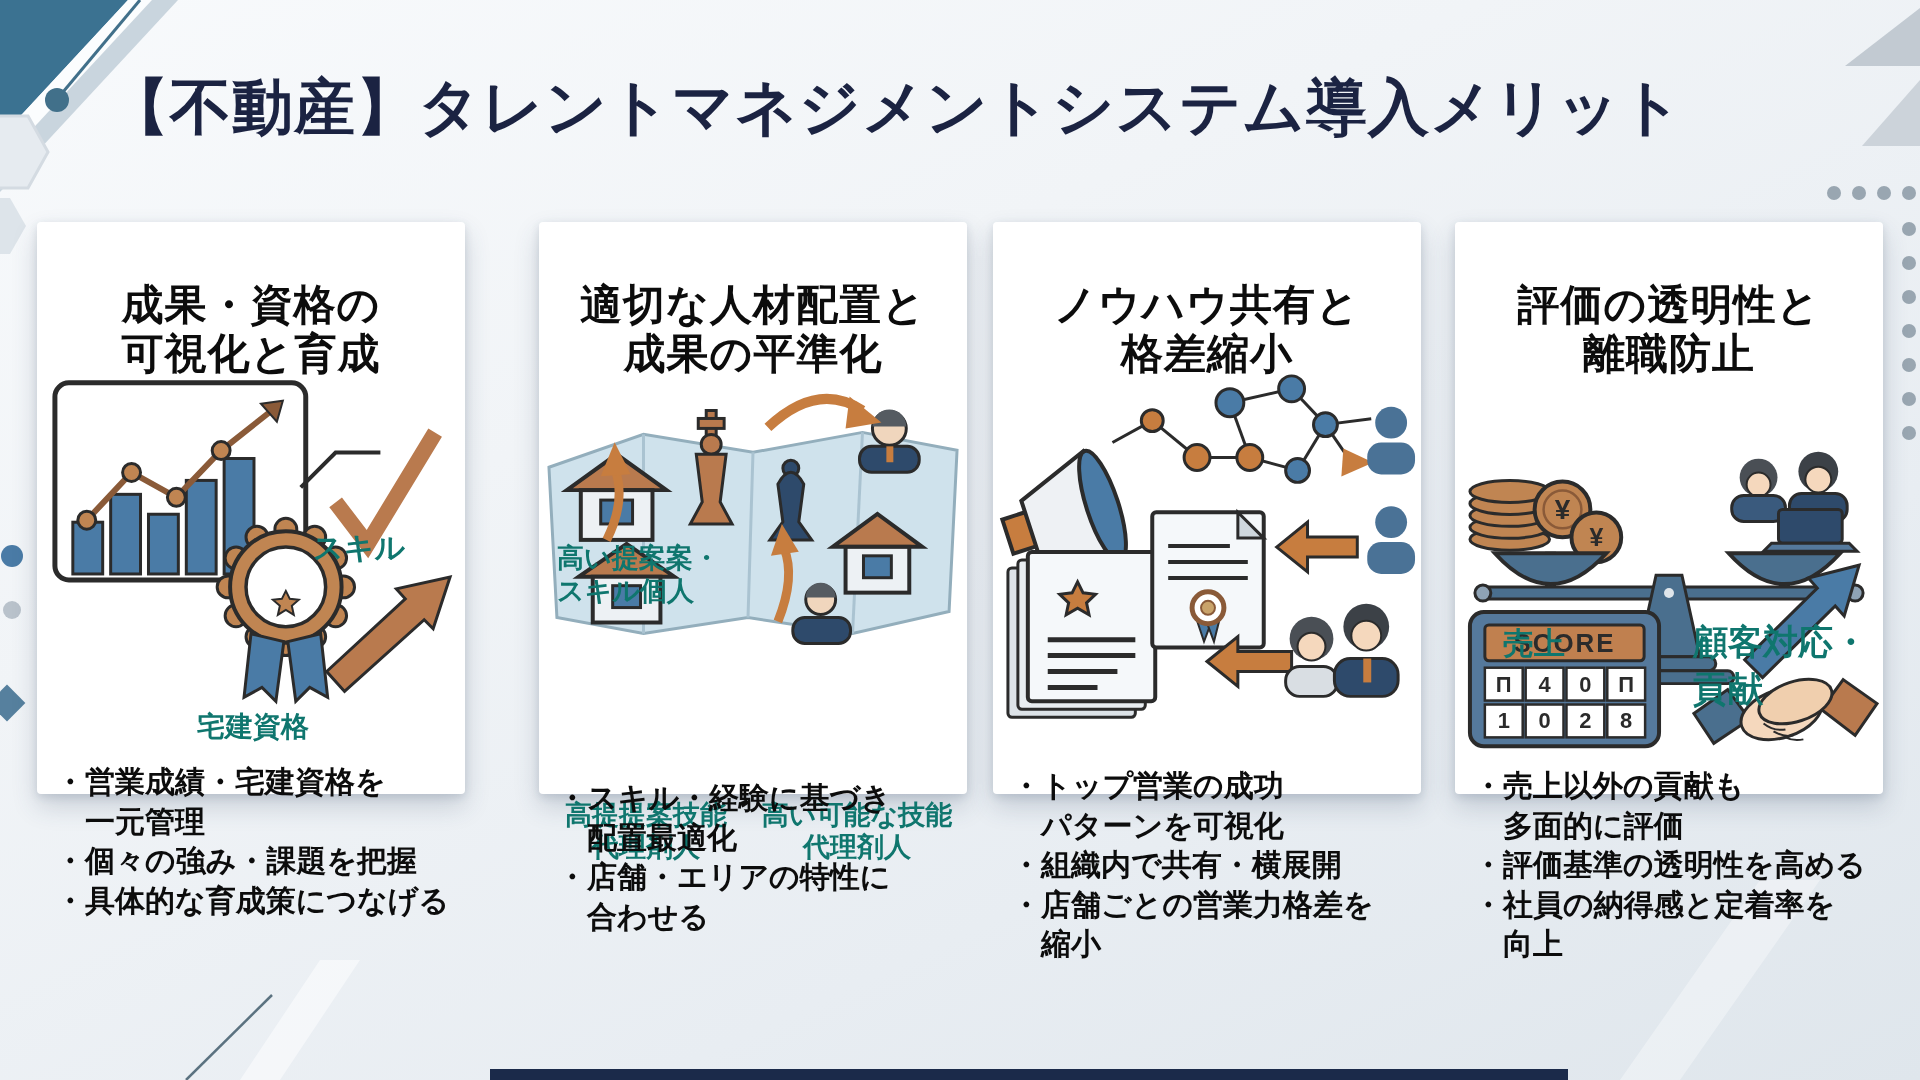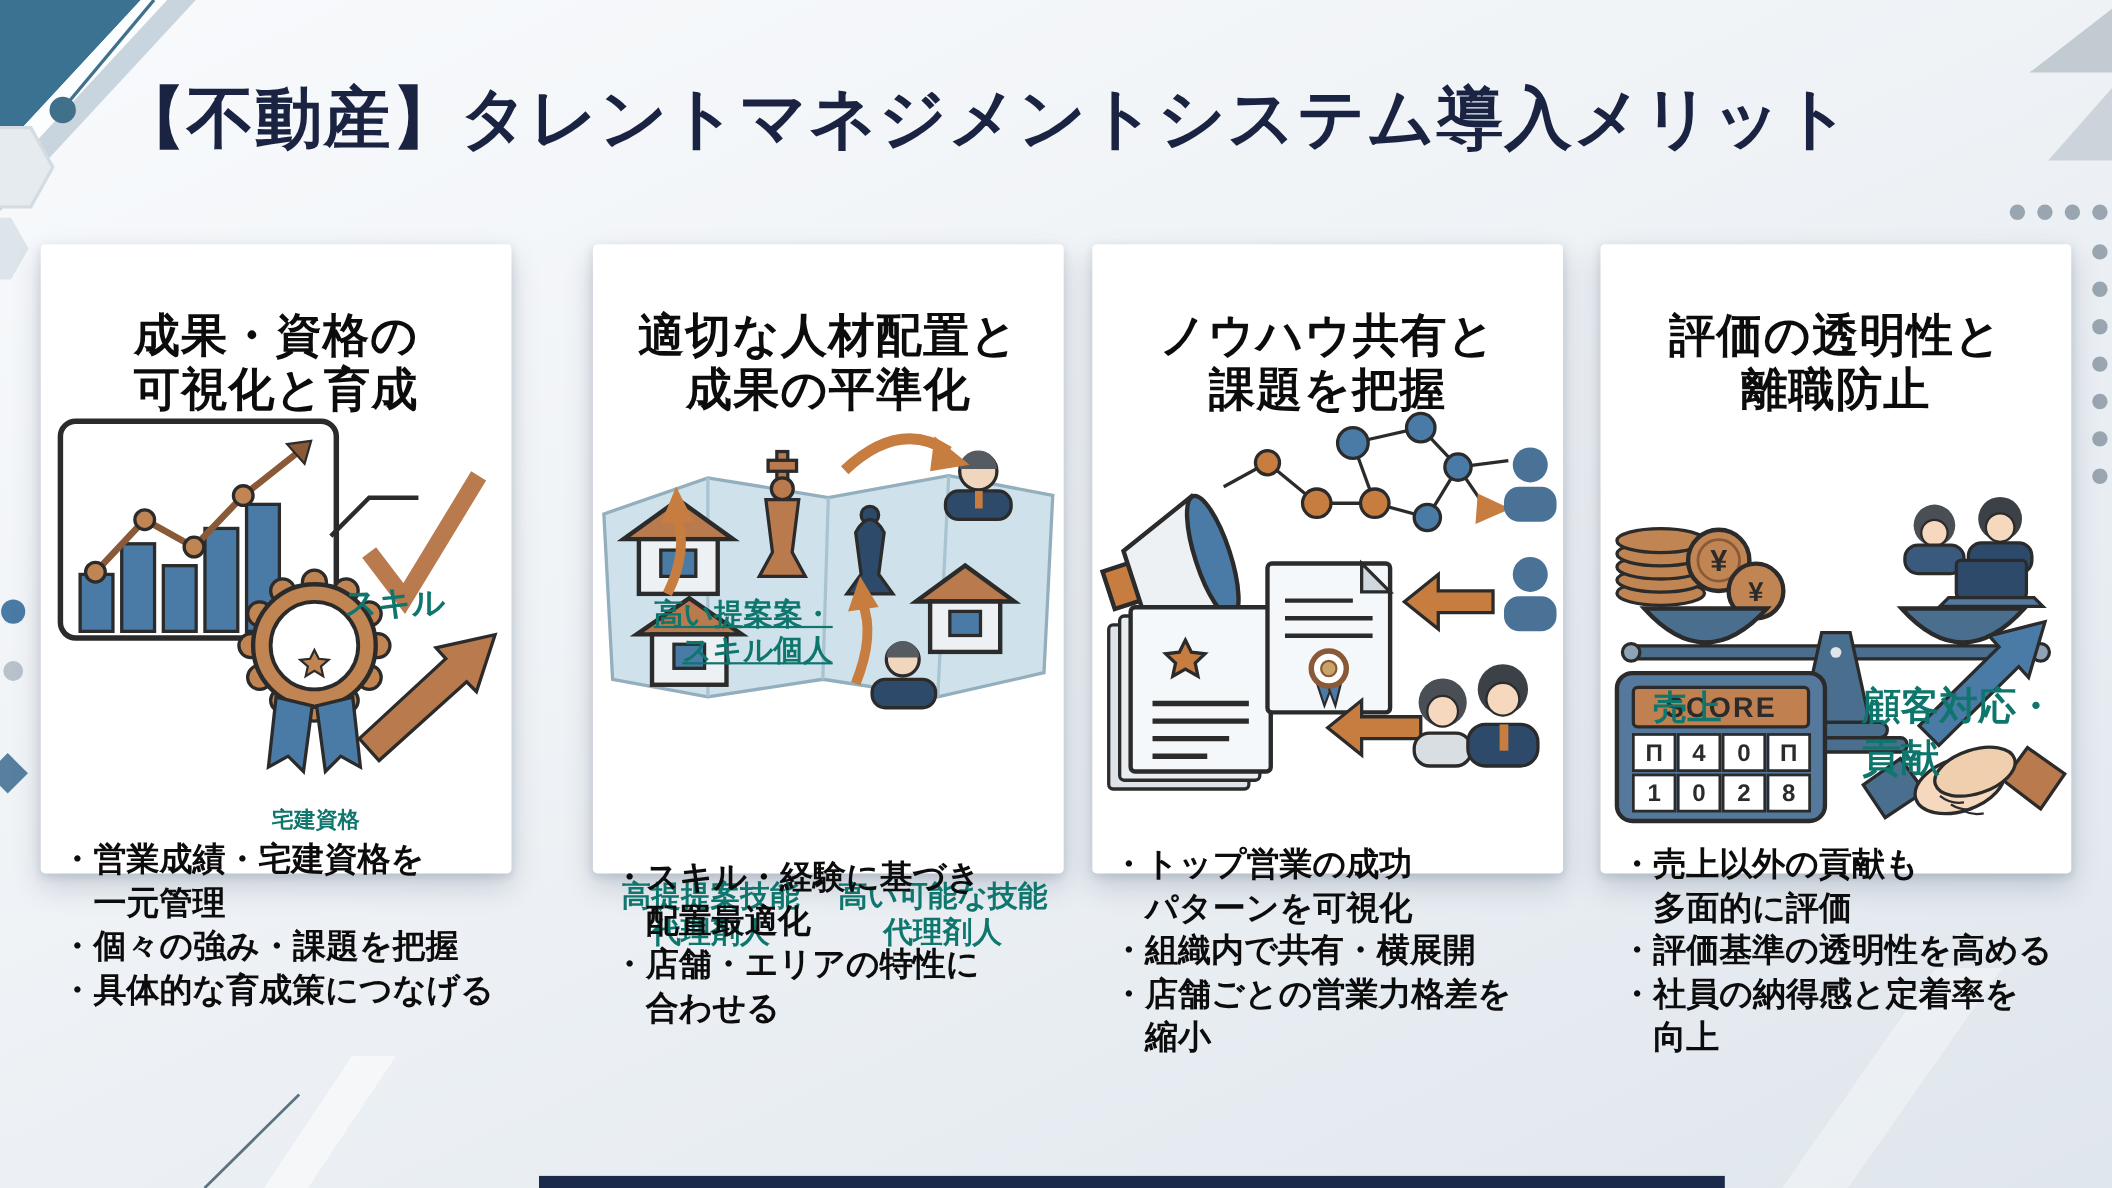--- a/index.html
+++ b/index.html
@@ -22,22 +22,22 @@
     position:absolute;top:24px;left:0;width:100%;text-align:center;
     font-size:42px;line-height:1.16;font-weight:bold;color:#0c0c0c;white-space:pre-line;letter-spacing:1px;
   }
   .illus{position:absolute;left:0;width:428px;}
   .bullets{position:absolute;left:18px;right:10px;}
   .bullet{
     font-size:30px;font-weight:bold;color:#0c0c0c;line-height:1.32;white-space:pre-line;letter-spacing:0;
   }
   .ov{position:absolute;font-weight:bold;color:#0f766e;white-space:pre-line;}
   .ov-skill{left:276px;top:156px;font-size:30px;}
-  .ov-badge{left:160px;top:336px;width:180px;text-align:center;font-size:20px;margin-top:24px;}
-  .ov-c2top{left:18px;top:170px;width:200px;text-align:right;font-size:27px;line-height:1.22;text-decoration:underline;}
+  .ov-badge{left:160px;top:336px;width:180px;text-align:left;font-size:28px;}
+  .ov-c2top{left:18px;top:170px;width:200px;text-align:left;font-size:27px;line-height:1.22;}
   .ov-c2bl{left:6px;top:428px;width:202px;text-align:center;font-size:27px;line-height:1.18;}
   .ov-c2br{left:214px;top:428px;width:208px;text-align:center;font-size:27px;line-height:1.18;}
   .ov-c4l{left:48px;top:176px;font-size:31px;}
   .ov-c4r{left:238px;top:172px;font-size:35px;}
 </style>
 </head>
 <body>
 
 <div class="stage">
 
@@ -204,21 +204,21 @@
     <div class="bullets" style="top:556px;">
       <div class="bullet">・スキル・経験に基づき
 　配置最適化</div>
       <div class="bullet">・店舗・エリアの特性に
 　合わせる</div>
     </div>
   </section>
 
   <section class="card card-3">
     <h2 class="card-title">ノウハウ共有と
-課題を把握</h2>
+格差縮小</h2>
     <div class="illus" style="top:140px;height:400px;">
       <svg width="428" height="400" viewBox="0 0 430 400">
         <g transform="translate(12,96) rotate(-18 60 60)">
           <rect x="0" y="42" width="26" height="36" fill="#c77d3f" stroke="#2b2b2b" stroke-width="4"></rect>
           <rect x="18" y="86" width="20" height="42" rx="6" fill="#4a7ba6" stroke="#2b2b2b" stroke-width="4"></rect>
           <polygon points="24,30 98,2 98,118 24,88" fill="#eef1f4" stroke="#2b2b2b" stroke-width="4"></polygon>
           <ellipse cx="100" cy="60" rx="16" ry="58" fill="#4a7ba6" stroke="#2b2b2b" stroke-width="4"></ellipse>
         </g>
         <g>
           <g stroke="#2b2b2b" stroke-width="3">

